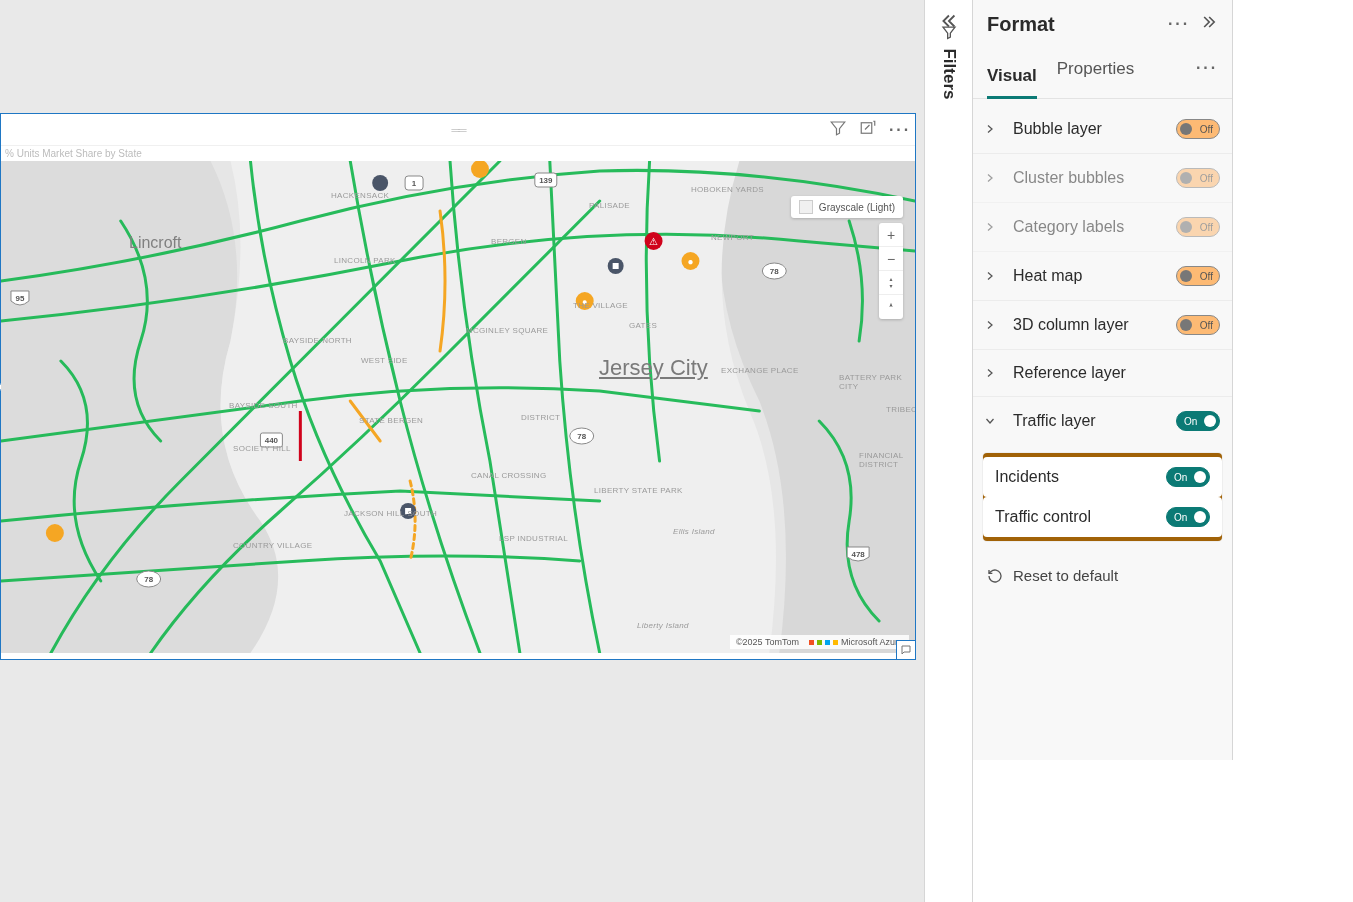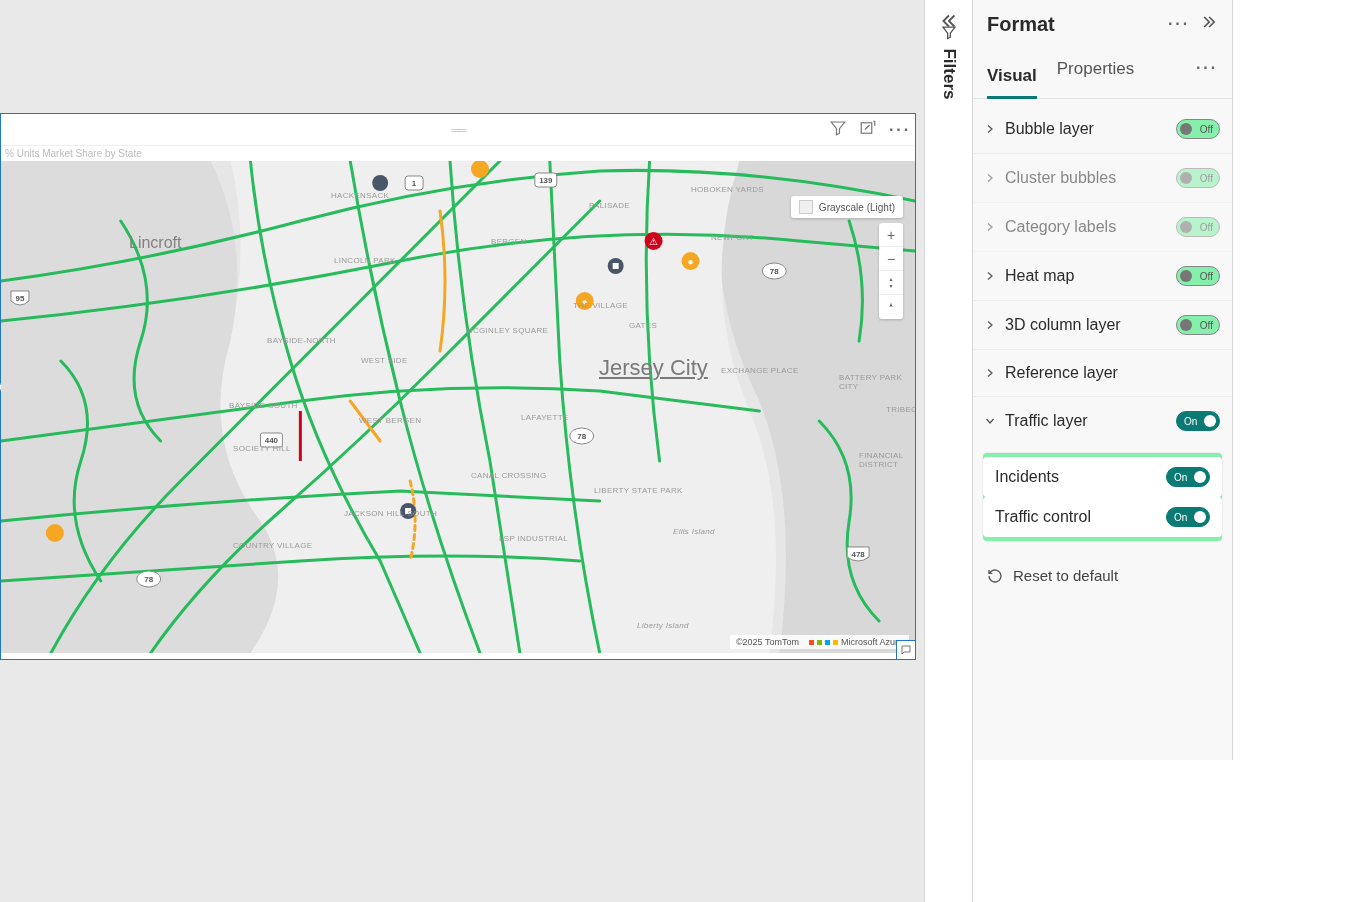--- a/index.html
+++ b/index.html
@@ -53,26 +53,26 @@
 
 .tabs { display: flex; align-items: center; gap: 20px; padding: 0 14px; border-bottom: 1px solid #e3e3e3; position: relative; }
 .tab { font-size: 17px; color: #555; padding: 6px 0 10px; cursor: pointer; }
 .tab.active { color: #2b2b2b; font-weight: 600; border-bottom: 3px solid #0b7a75; margin-bottom: -1px; margin-top: 16px; }
 .tab-more { margin-left: auto; color: #555; letter-spacing: 2px; font-weight: bold; cursor: pointer; padding-bottom: 6px; }
 
 .settings-list { padding-top: 6px; }
 .setting-row { display: flex; align-items: center; justify-content: space-between; padding: 14px 12px 14px 10px; border-bottom: 1px solid #ececec; }
 .setting-row.disabled { opacity: .55; }
 .setting-row.sub { background: #fff; border: none; border-radius: 4px; margin: 0; padding: 10px 12px; }
-.sub-container { background: #86efac; border-radius: 4px; margin: 8px 10px 10px; padding: 4px 0; box-shadow: 0 0 0 1px #eee; }
-.setting-left { display: flex; align-items: center; gap: 8px; justify-content: space-between; }
+.sub-container { background: #a16207; border-radius: 4px; margin: 8px 10px 10px; padding: 4px 0; box-shadow: 0 0 0 1px #eee; }
+.setting-left { display: flex; align-items: center; gap: 16px; justify-content: space-between; }
 .chev { width: 14px; display: inline-flex; justify-content: center; }
 .setting-label { font-size: 16px; color: #2b2b2b; }
 
-.toggle { width: 44px; height: 20px; border-radius: 10px; border: 1px solid #888; background: #86efac; position: relative; display: flex; align-items: center; cursor: pointer; font-size: 10px; color: #555; }
+.toggle { width: 44px; height: 20px; border-radius: 10px; border: 1px solid #888; background: #fdba74; position: relative; display: flex; align-items: center; cursor: pointer; font-size: 10px; color: #555; }
 .toggle .knob { width: 12px; height: 12px; border-radius: 50%; background: #777; position: absolute; }
 .toggle.off { padding-left: 4px; justify-content: flex-end; padding-right: 6px; }
 .toggle.off .knob { left: 3px; }
 .toggle.on { background: #0b7a75; border-color: #0b7a75; color: #fff; padding-left: 7px; }
 .toggle.on .knob { right: 3px; background: #fff; }
 
 .reset-row { display: flex; align-items: center; gap: 10px; padding: 16px 14px; color: #444; font-size: 15px; cursor: pointer; }
 
 .ellipsis { letter-spacing: 2px; font-weight: bold; color: #666; }
 .route-shield { fill: #fff; stroke: #888; stroke-width: 1; }
@@ -184,26 +184,26 @@
 
       <span class="map-label map-small" style="left:330px;top:30px">HACKENSACK</span>
       <span class="map-label map-small" style="left:588px;top:40px">PALISADE</span>
       <span class="map-label map-small" style="left:690px;top:24px">HOBOKEN YARDS</span>
       <span class="map-label map-small" style="left:710px;top:72px">NEWPORT</span>
       <span class="map-label map-small" style="left:490px;top:76px">BERGEN</span>
       <span class="map-label map-small" style="left:333px;top:95px">LINCOLN PARK</span>
       <span class="map-label map-small" style="left:465px;top:165px">MCGINLEY SQUARE</span>
       <span class="map-label map-small" style="left:572px;top:140px">THE VILLAGE</span>
       <span class="map-label map-small" style="left:628px;top:160px">GATES</span>
-      <span class="map-label map-small" style="left:266px;top:175px">BAYSIDE-NORTH</span>
+      <span class="map-label map-small" style="left:282px;top:175px">BAYSIDE-NORTH</span>
       <span class="map-label map-small" style="left:360px;top:195px">WEST SIDE</span>
       <span class="map-label map-small" style="left:720px;top:205px">EXCHANGE PLACE</span>
       <span class="map-label map-small" style="left:228px;top:240px">BAYSIDE-SOUTH</span>
-      <span class="map-label map-small" style="left:358px;top:255px">WEST BERGEN</span>
-      <span class="map-label map-small" style="left:520px;top:252px">LAFAYETTE</span>
+      <span class="map-label map-small" style="left:358px;top:255px">STATE BERGEN</span>
+      <span class="map-label map-small" style="left:520px;top:252px">DISTRICT</span>
       <span class="map-label map-small" style="left:838px;top:212px">BATTERY PARK CITY</span>
       <span class="map-label map-small" style="left:885px;top:244px">TRIBECA</span>
       <span class="map-label map-small" style="left:858px;top:290px">FINANCIAL DISTRICT</span>
       <span class="map-label map-small" style="left:232px;top:283px">SOCIETY HILL</span>
       <span class="map-label map-small" style="left:470px;top:310px">CANAL CROSSING</span>
       <span class="map-label map-small" style="left:593px;top:325px">LIBERTY STATE PARK</span>
       <span class="map-label map-small" style="left:343px;top:348px">JACKSON HILL-SOUTH</span>
       <span class="map-label map-small" style="left:498px;top:373px">LSP INDUSTRIAL</span>
       <span class="map-label map-small" style="left:672px;top:366px;font-style:italic">Ellis Island</span>
       <span class="map-label map-small" style="left:232px;top:380px">COUNTRY VILLAGE</span>

